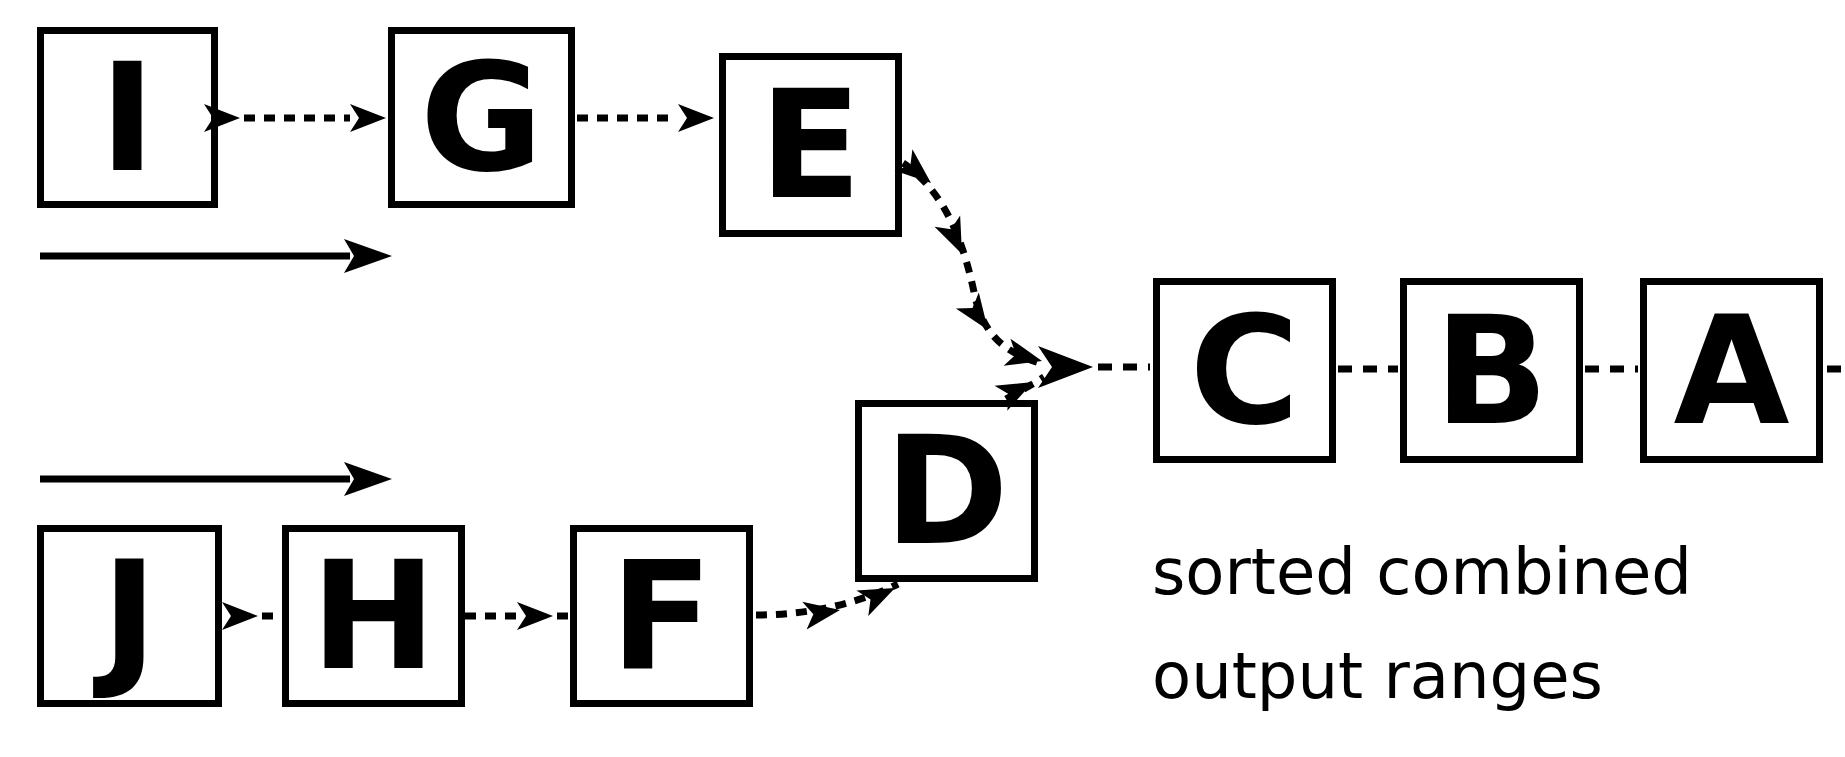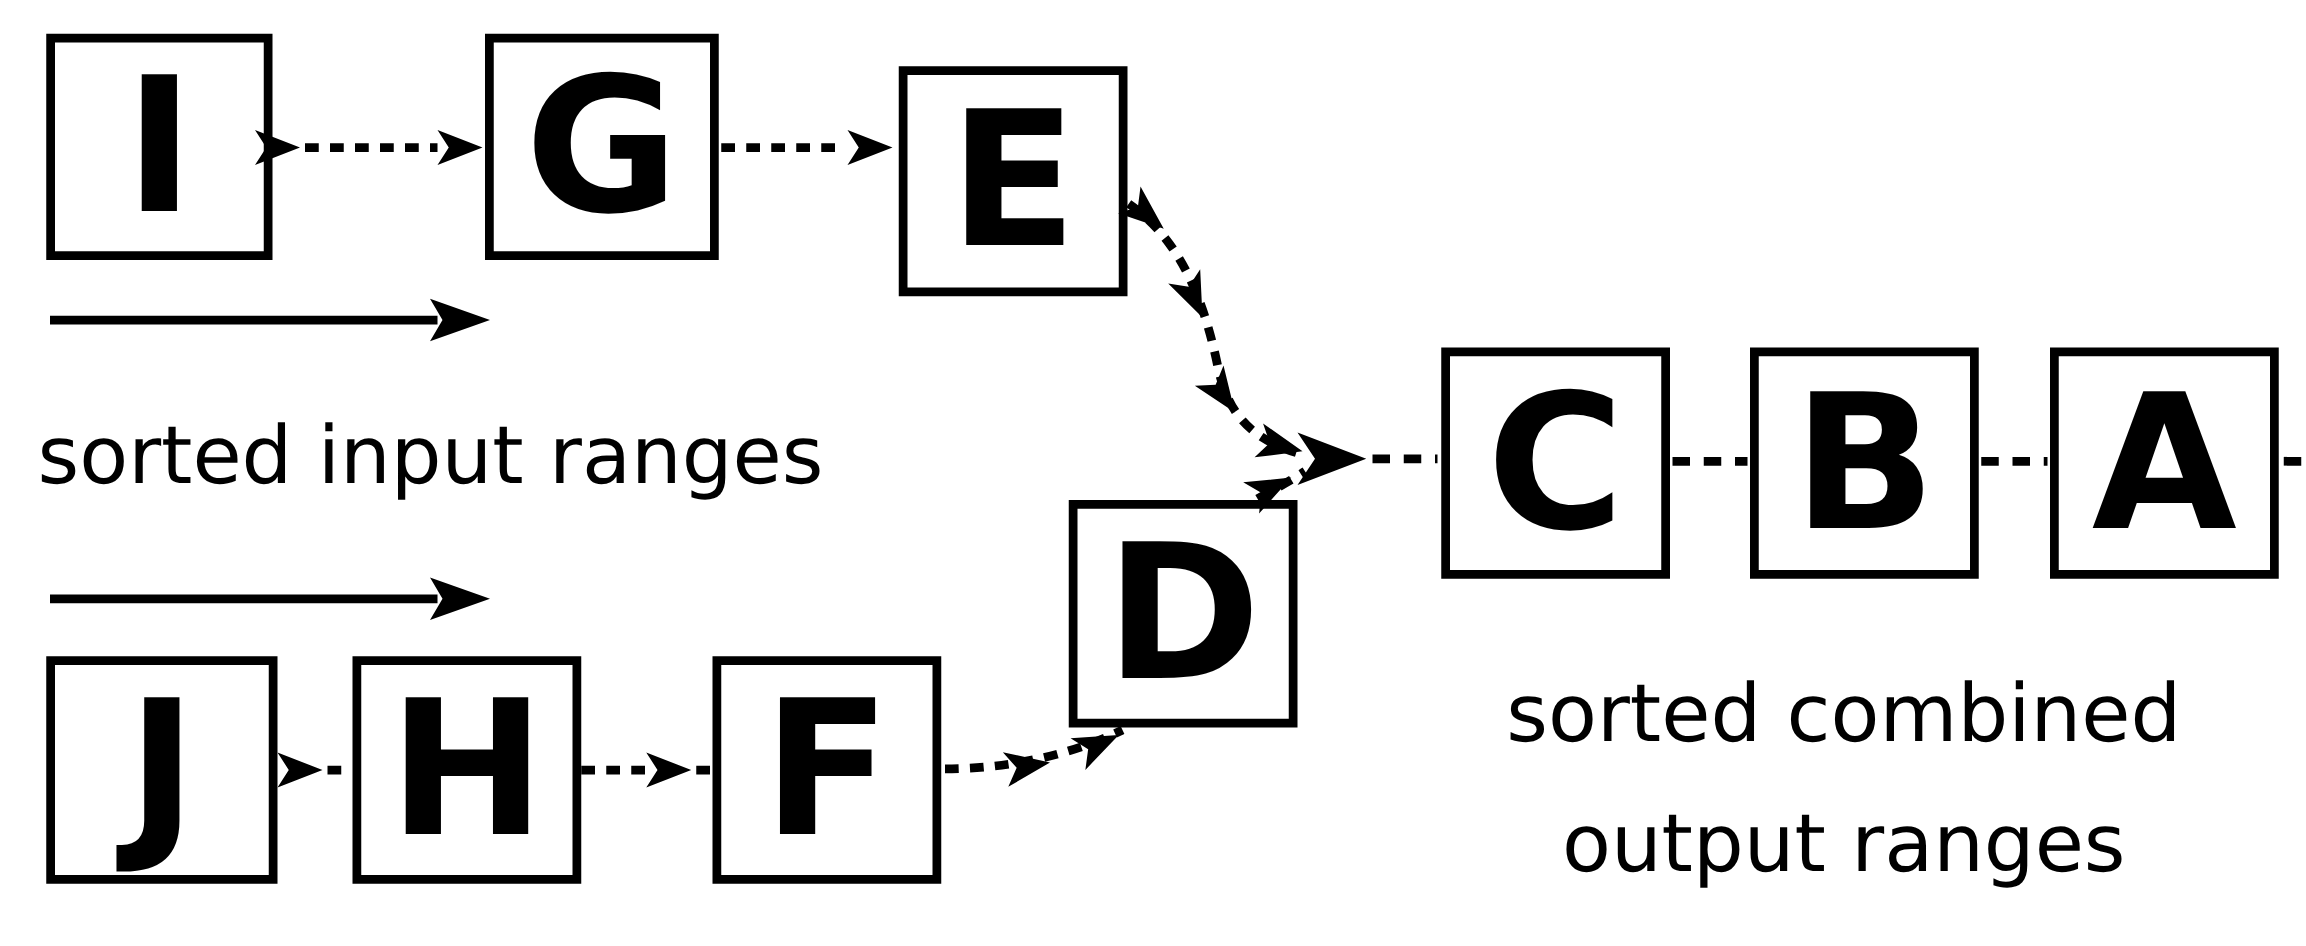--- a/index.html
+++ b/index.html
@@ -37,21 +37,21 @@
   .caption{
     position:absolute;
     color:#000;
     font-size:64px;
     z-index:2;
     white-space:nowrap;
   }
   .caption-input{left:30px;top:326px;line-height:78px;}
   .caption-output{
     left:1152px;top:520px;width:646px;
-    text-align:center;line-height:104px;white-space:normal;
+    line-height:104px;white-space:normal;
   }
 </style>
 </head>
 <body>
 
 <div class="stage">
 
   <svg class="wires" width="1845" height="757" viewBox="0 0 1845 757">
 
     <g>
@@ -144,20 +144,19 @@
   <div class="node" style="left:1153px;top:278px;width:183px;height:185px;">
     <span>C</span>
   </div>
   <div class="node" style="left:1400px;top:278px;width:183px;height:185px;">
     <span>B</span>
   </div>
   <div class="node" style="left:1640px;top:278px;width:183px;height:185px;">
     <span>A</span>
   </div>
 
-  <div class="caption caption-input">sorted input ranges</div>
 
   <div class="caption caption-output">
     <div>sorted combined</div>
     <div>output ranges</div>
   </div>
 
 </div>
 
 </body></html>

